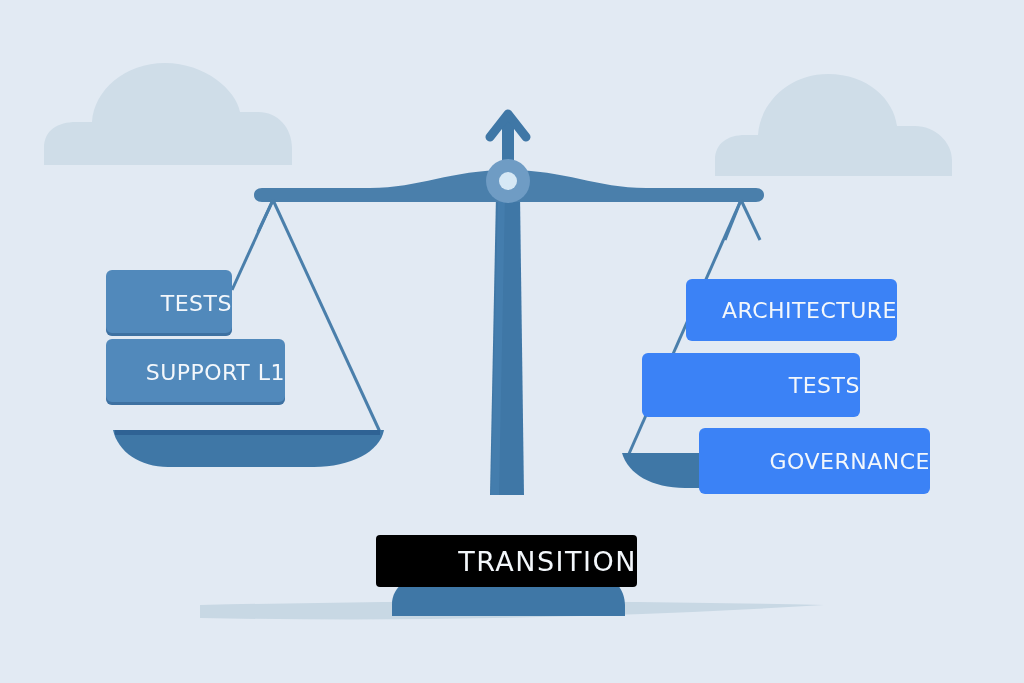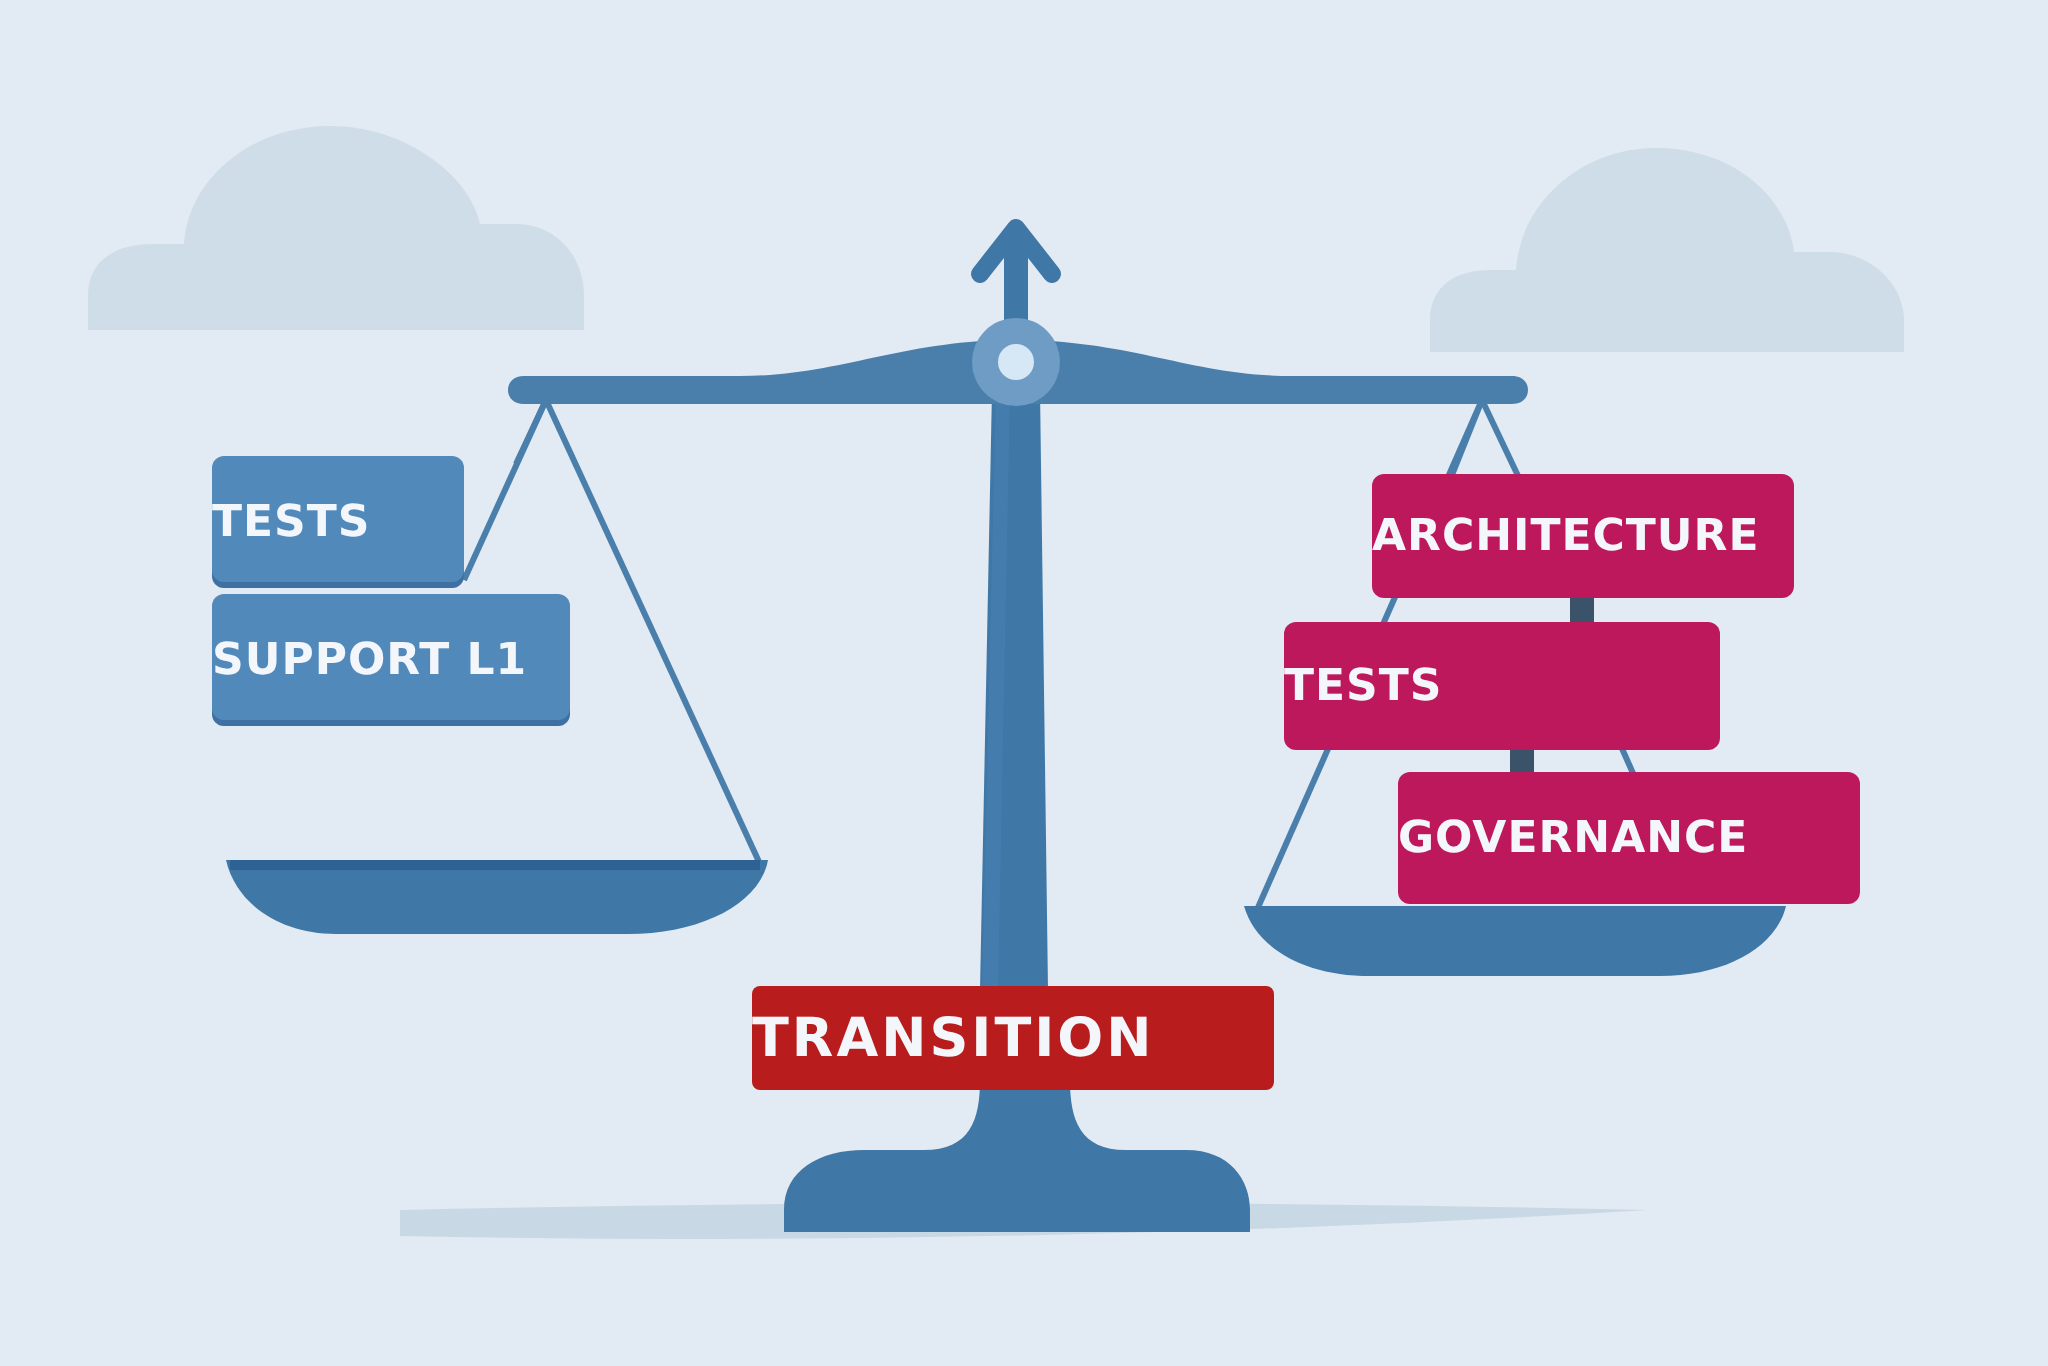--- a/index.html
+++ b/index.html
@@ -21,39 +21,40 @@
       position: absolute;
       left: 0;
       top: 0;
       width: 1024px;
       height: 683px;
     }
     .label-box {
       position: absolute;
       display: flex;
       align-items: center;
-      justify-content: flex-start;
+      justify-content: flex-end;
       color: #f3f7fb;
-      font-weight: bold;
+      font-weight: normal;
       letter-spacing: 0.5px;
       box-sizing: border-box;
       border-radius: 6px;
       white-space: nowrap;
+      margin-top: 42px;
     }
     .light {
       background: #5189bb;
       box-shadow: inset 0 -3px 0 rgba(30,70,115,0.35);
       font-size: 22px;
     }
     .dark {
-      background: #be185d;
+      background: #3b82f6;
       font-size: 22px;
     }
     .transition {
-      background: #b91c1c;
+      background: #000000;
       font-size: 27px;
       letter-spacing: 1.5px;
       border-radius: 4px;
     }
   </style>
 </head>
 <body>
 
 <div class="stage">
 

